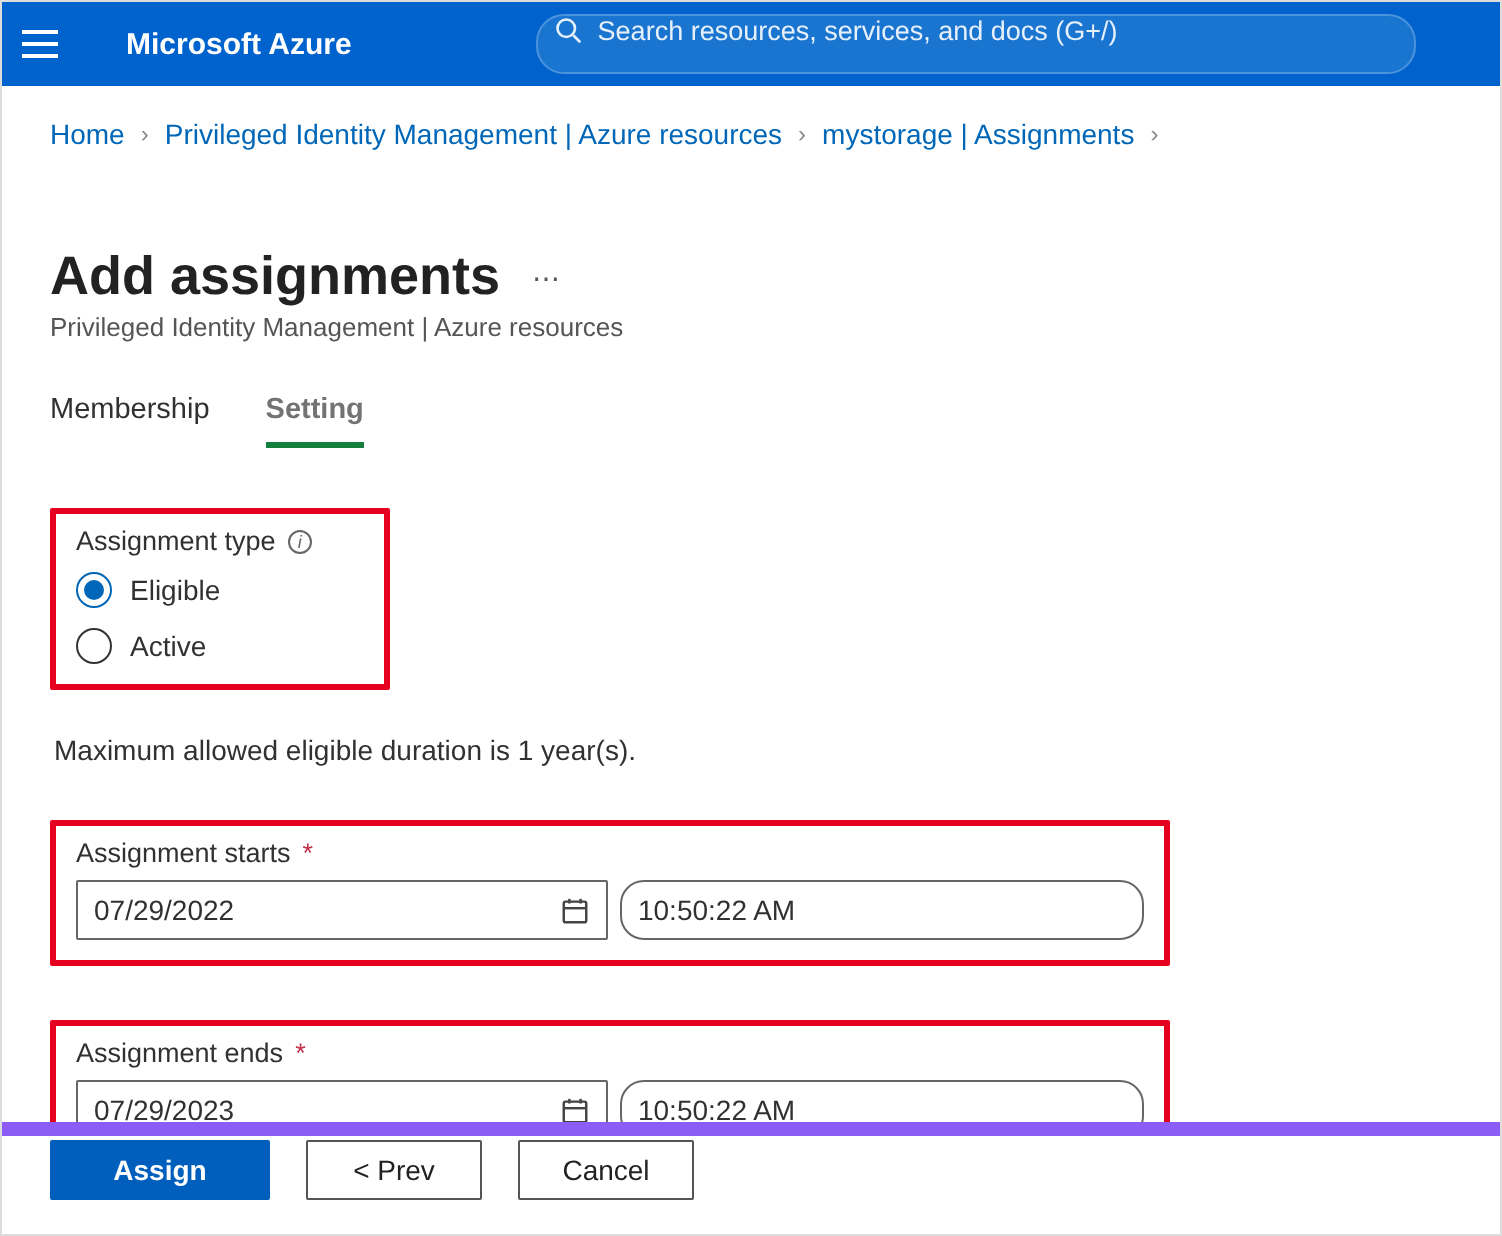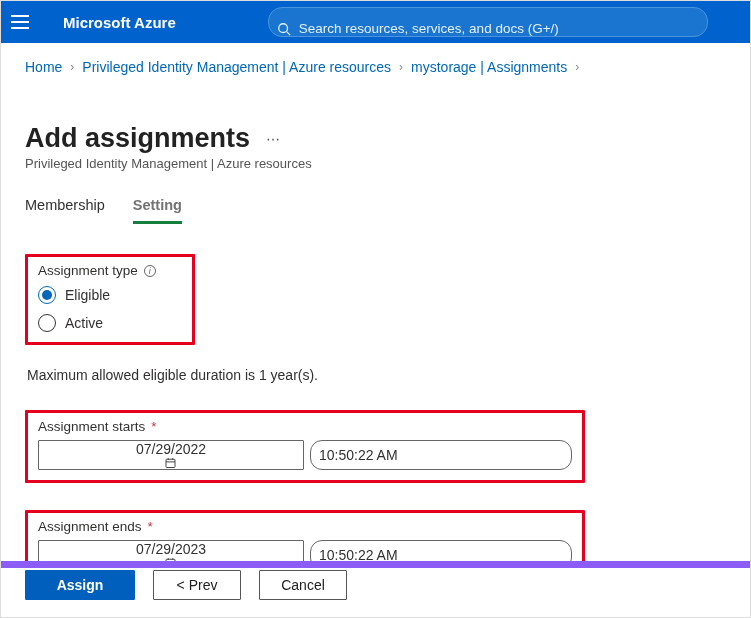--- a/index.html
+++ b/index.html
@@ -35,21 +35,21 @@
     margin-left: 18px;
   }
   .search {
     flex: 1;
     margin-left: 80px;
     max-width: 440px;
     height: 30px;
     background: #1a75d1;
     border: 1px solid #4a94dd;
     border-radius: 14px;
-    display: flex; align-items: flex-end;
+    display: flex; align-items: flex-start;
     padding: 0 8px;
     color: #e6f0fa;
   }
   .search svg { flex-shrink: 0; }
   .search-text { margin-left: 8px; font-size: 13.5px; color: #e6f0fa; cursor: text; width: 100%; }
 
   .content {
     padding: 10px 24px 0 24px;
     height: calc(100% - 42px - 56px);
     overflow: hidden;
@@ -112,21 +112,21 @@
 
   .note { font-size: 14px; color: #323130; margin: 22px 0 18px 2px; }
 
   .date-row { display: flex; gap: 6px; margin-top: 6px; }
   .date-input, .time-input {
     height: 30px; border: 1px solid #666; border-radius: 1px;
     padding: 0 8px; font-size: 14px; color: #323130;
     display: flex; align-items: center; justify-content: space-between;
     background: #fff;
   }
-  .date-input { width: 268px; flex-direction: column; }
+  .date-input { width: 268px; }
   .time-input { width: 264px; border-radius: 12px; }
   .cal-icon { color: #444; }
 
   
   .footer {
     height: 40px;
     border-top: 7px solid #8b5cf6;
     display: flex; align-items: center; gap: 18px;
     padding: 0 24px;
     background: #fff;

